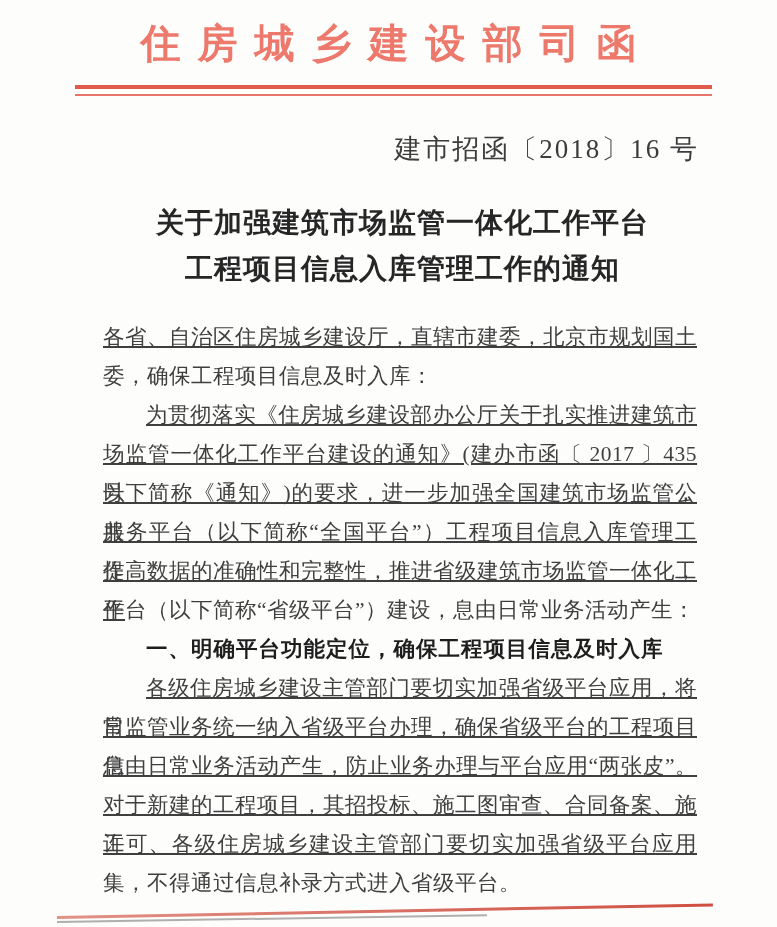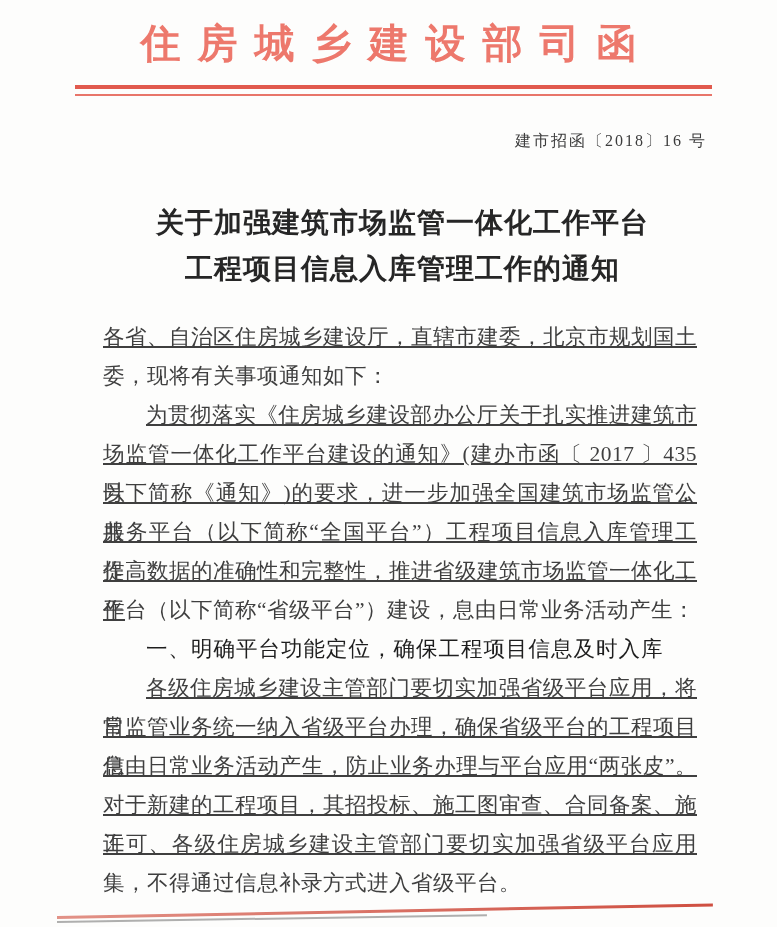--- a/index.html
+++ b/index.html
@@ -30,22 +30,22 @@
     background: #e15a4e;
   }
   .rule-thin {
     position: absolute;
     top: 94px; left: 75px;
     width: 637px; height: 2px;
     background: #e8756a;
   }
   .doc-number {
     position: absolute;
-    top: 131px; right: 70px;
-    font-size: 16px;
+    top: 131px; right: 78px;
+    font-size: 27px;
     letter-spacing: 2px;
     color: #3c3c3c;
     white-space: nowrap;
   }
   .doc-title {
     position: absolute;
     top: 200px; left: 0; right: 0;
     text-align: center;
     font-size: 28px;
     line-height: 46px;
@@ -66,21 +66,21 @@
     height: 39px;
     line-height: 39px;
     text-align: justify;
     text-align-last: left;
     white-space: nowrap; 
   }
   .line.fill { text-align-last: justify; white-space: normal; text-decoration: underline; }
   .line.indent { text-indent: 43px; }
   .line.bold {
     font-family: "Liberation Sans", "DejaVu Sans", sans-serif;
-    font-weight: 400;
+    font-weight: 700;
     color: #1e1e1e;
     letter-spacing: 1px;
   }
   .bottom-scan-line-red {
     position: absolute;
     top: 916px; left: 57px;
     width: 656px; height: 2.5px;
     background: linear-gradient(to right, #e29287, #cf4f41);
     transform: rotate(-1.1deg);
     transform-origin: left center;
@@ -107,21 +107,21 @@
 
   <div class="doc-number">建市招函〔2018〕16 号</div>
 
   <div class="doc-title">
     <div>关于加强建筑市场监管一体化工作平台</div>
     <div>工程项目信息入库管理工作的通知</div>
   </div>
 
   <div class="doc-body">
       <div class="line fill">各省、自治区住房城乡建设厅，直辖市建委，北京市规划国土</div>
-      <div class="line">委，现将有关事项通知如下：</div>
+      <div class="line">委，确保工程项目信息及时入库：</div>
       <div class="line indent fill">为贯彻落实《住房城乡建设部办公厅关于扎实推进建筑市</div>
       <div class="line fill">场监管一体化工作平台建设的通知》(建办市函〔 2017 〕435 号，</div>
       <div class="line fill">以下简称《通知》)的要求，进一步加强全国建筑市场监管公共</div>
       <div class="line fill">服务平台（以下简称“全国平台”）工程项目信息入库管理工作，</div>
       <div class="line fill">提高数据的准确性和完整性，推进省级建筑市场监管一体化工作</div>
       <div class="line">平台（以下简称“省级平台”）建设，息由日常业务活动产生：</div>
       <div class="line indent bold">一、明确平台功能定位，确保工程项目信息及时入库</div>
       <div class="line indent fill">各级住房城乡建设主管部门要切实加强省级平台应用，将日</div>
       <div class="line fill">常监管业务统一纳入省级平台办理，确保省级平台的工程项目信</div>
       <div class="line fill">息由日常业务活动产生，防止业务办理与平台应用“两张皮”。</div>

